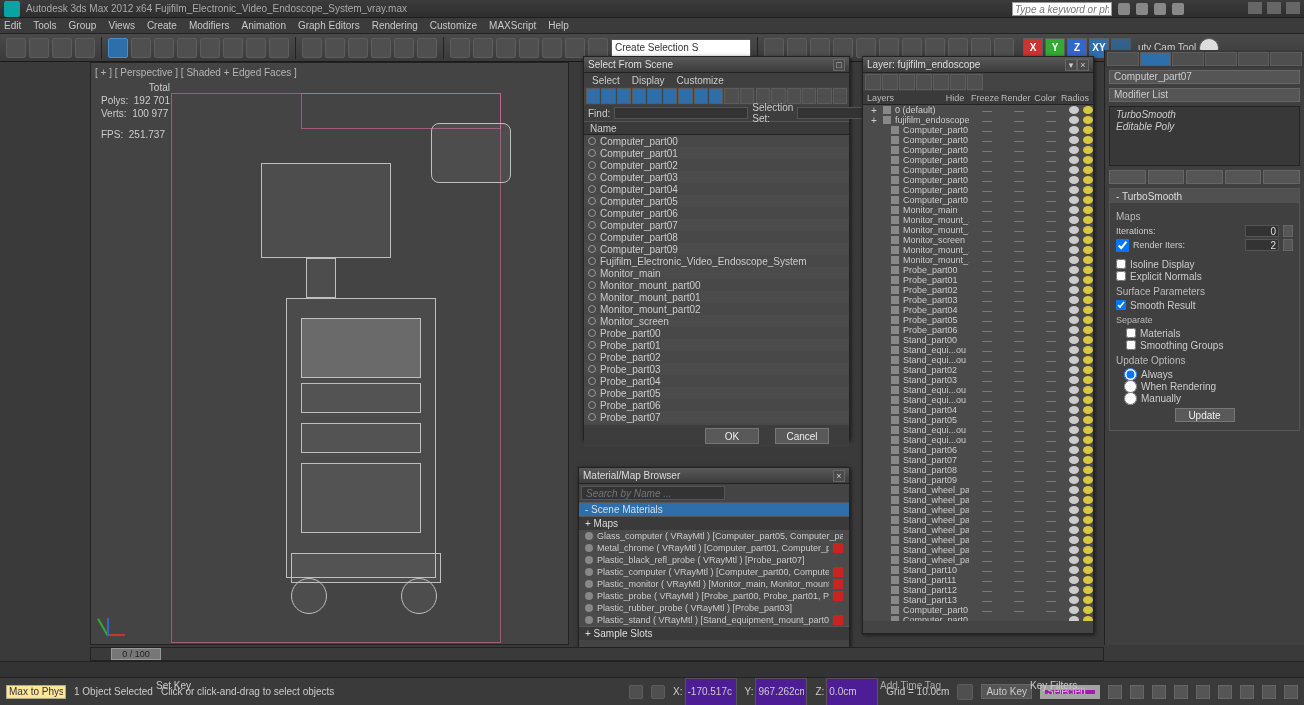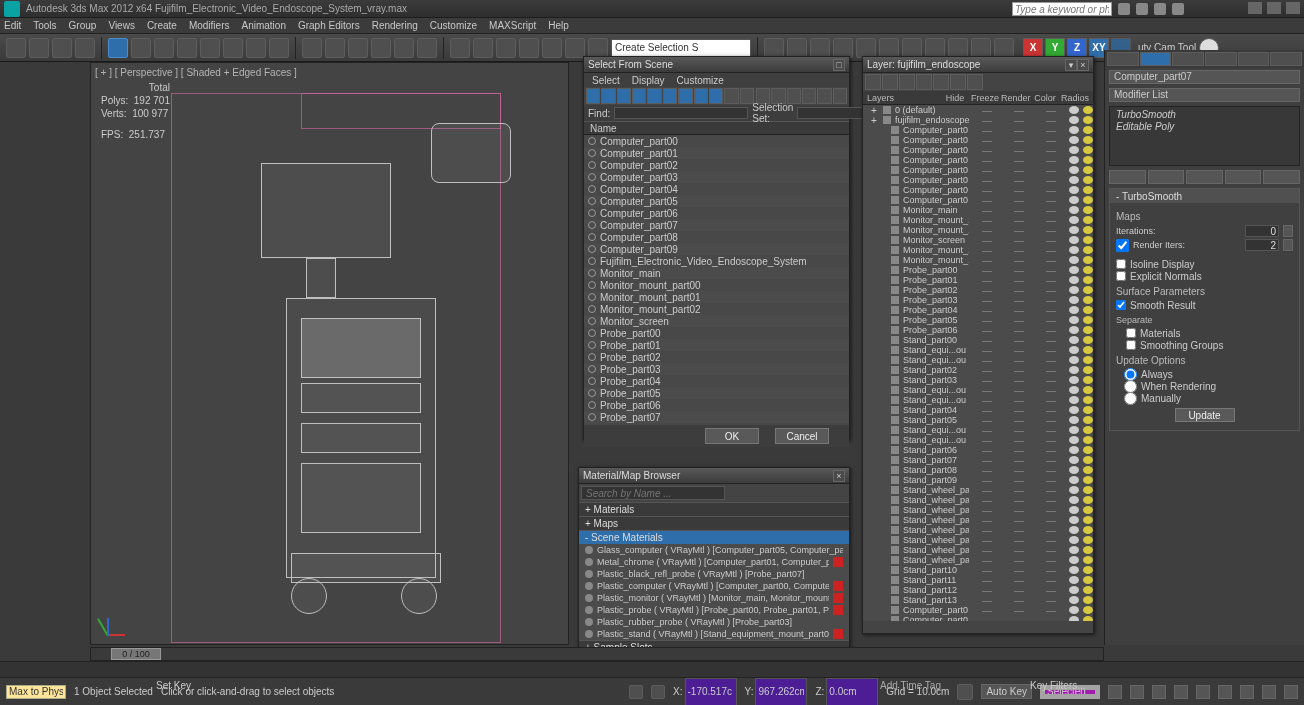--- a/index.html
+++ b/index.html
@@ -927,23 +927,22 @@
       </div>
     </div>
 </div>
 
 <div class="dlg matdlg" style="top:467px;left:578px;width:272px;height:182px">
   <div class="dlg-tb">
     <span>Material/Map Browser</span>
     <span class="x">×</span>
   </div>
   <input class="srch" placeholder="Search by Name ..." style="">
-  <div class="grp">+ Materials</div>
+  <div class="grp sel">- Scene Materials</div>
   <div class="grp">+ Maps</div>
-  <div class="grp sel">- Scene Materials</div>
   <div class="matlist" id="mat-list">
       <div class="mrow">
         <span class="sw"></span>
         <span class="txt">Glass_computer ( VRayMtl ) [Computer_part05, Computer_part06]</span>
       </div>
       <div class="mrow">
         <span class="sw"></span>
         <span class="txt">Metal_chrome ( VRayMtl ) [Computer_part01, Computer_part04, Monitor_moun..</span>
         <span class="bar"></span>
       </div>

